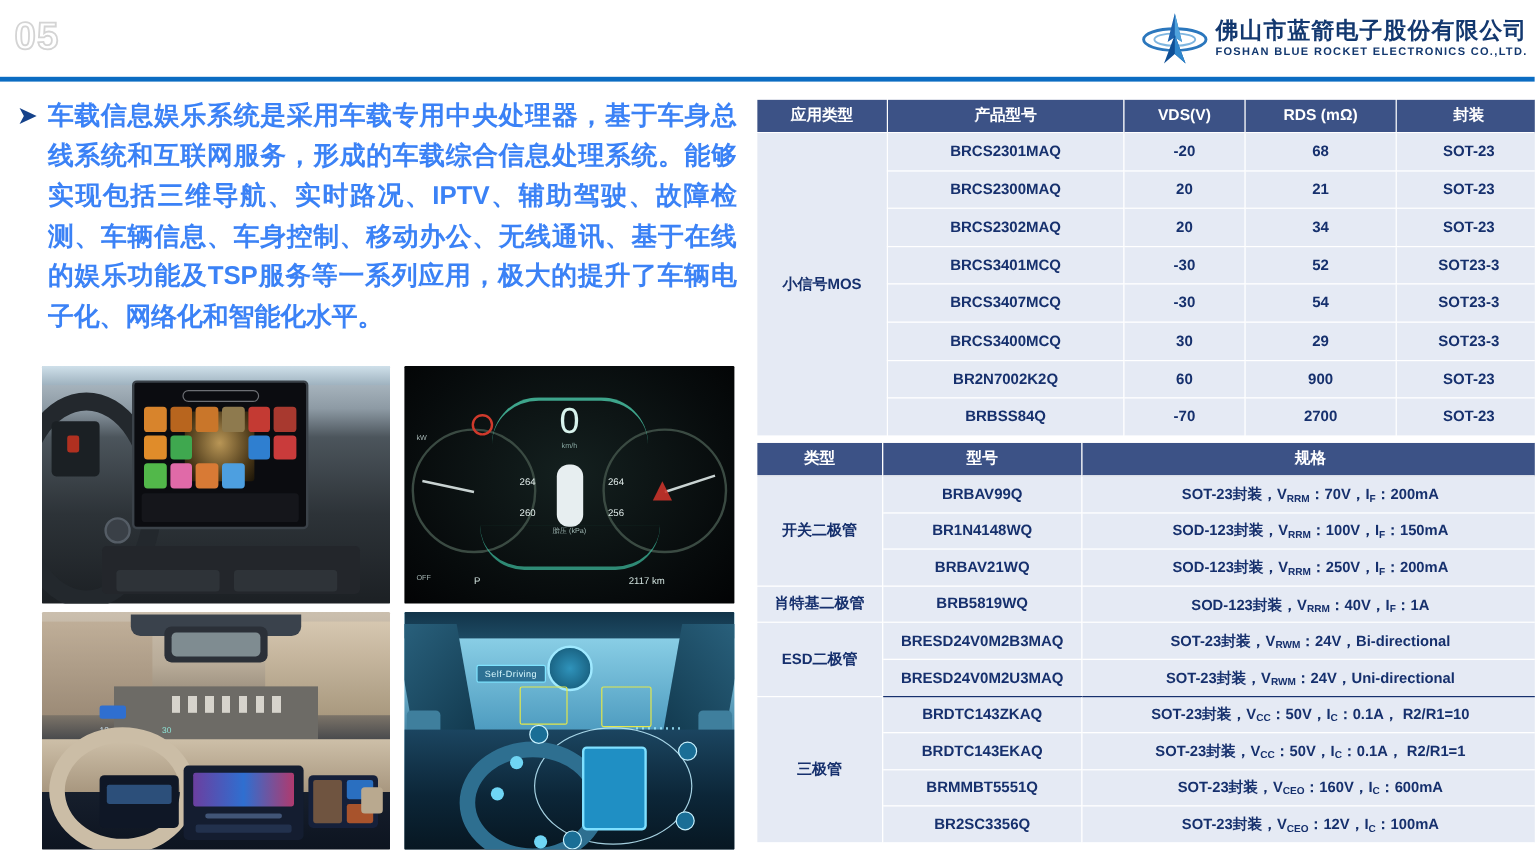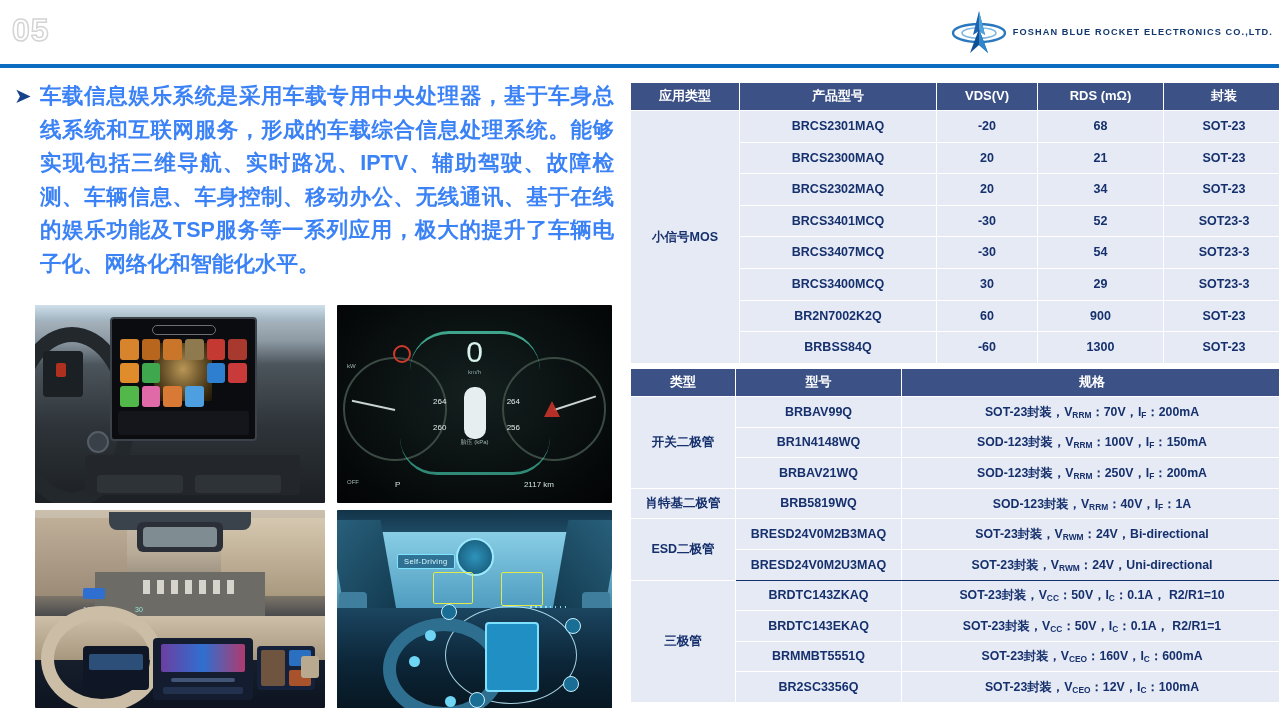--- a/index.html
+++ b/index.html
@@ -168,20 +168,21 @@
     <div class="logo-wrap">
       <svg class="logo-mark" viewBox="0 0 58 46">
         <ellipse cx="29" cy="24" rx="26" ry="9" fill="none" stroke="#2b77bd" stroke-width="2.4"></ellipse>
         <ellipse cx="29" cy="24" rx="17" ry="5.2" fill="none" stroke="#7fb6e0" stroke-width="1.6"></ellipse>
         <path d="M29 2 L35 26 L29 22 L23 26 Z" fill="#1e63ad"></path>
         <path d="M29 2 L35 26 L29 22 Z" fill="#4fa3dd"></path>
         <path d="M20 44 L29 20 L38 44 L29 36 Z" fill="#0f4f96"></path>
         <path d="M29 20 L38 44 L29 36 Z" fill="#2f86cc"></path>
       </svg>
       <div class="logo-text">
+        <div class="logo-cn">佛山市蓝箭电子股份有限公司</div>
         <div class="logo-en">FOSHAN BLUE ROCKET ELECTRONICS CO.,LTD.</div>
       </div>
     </div>
     <div class="rule"></div>
   </div>
 
   <div class="body-block">
     <div class="bullet">➤</div>
     <div class="body-text">车载信息娱乐系统是采用车载专用中央处理器，基于车身总线系统和互联网服务，形成的车载综合信息处理系统。能够实现包括三维导航、实时路况、IPTV、辅助驾驶、故障检测、车辆信息、车身控制、移动办公、无线通讯、基于在线的娱乐功能及TSP服务等一系列应用，极大的提升了车辆电子化、网络化和智能化水平。</div>
   </div>
@@ -354,22 +355,22 @@
         <td>SOT23-3</td>
       </tr>
       <tr>
         <td>BR2N7002K2Q</td>
         <td>60</td>
         <td>900</td>
         <td>SOT-23</td>
       </tr>
       <tr>
         <td>BRBSS84Q</td>
-        <td>-60</td>
-        <td>1300</td>
+        <td>-70</td>
+        <td>2700</td>
         <td>SOT-23</td>
       </tr>
     </tbody>
   </table>
 
   <table class="tbl" id="table-diode">
     <thead>
       <tr>
         <th class="d-type">类型</th>
         <th class="d-pn">型号</th>

